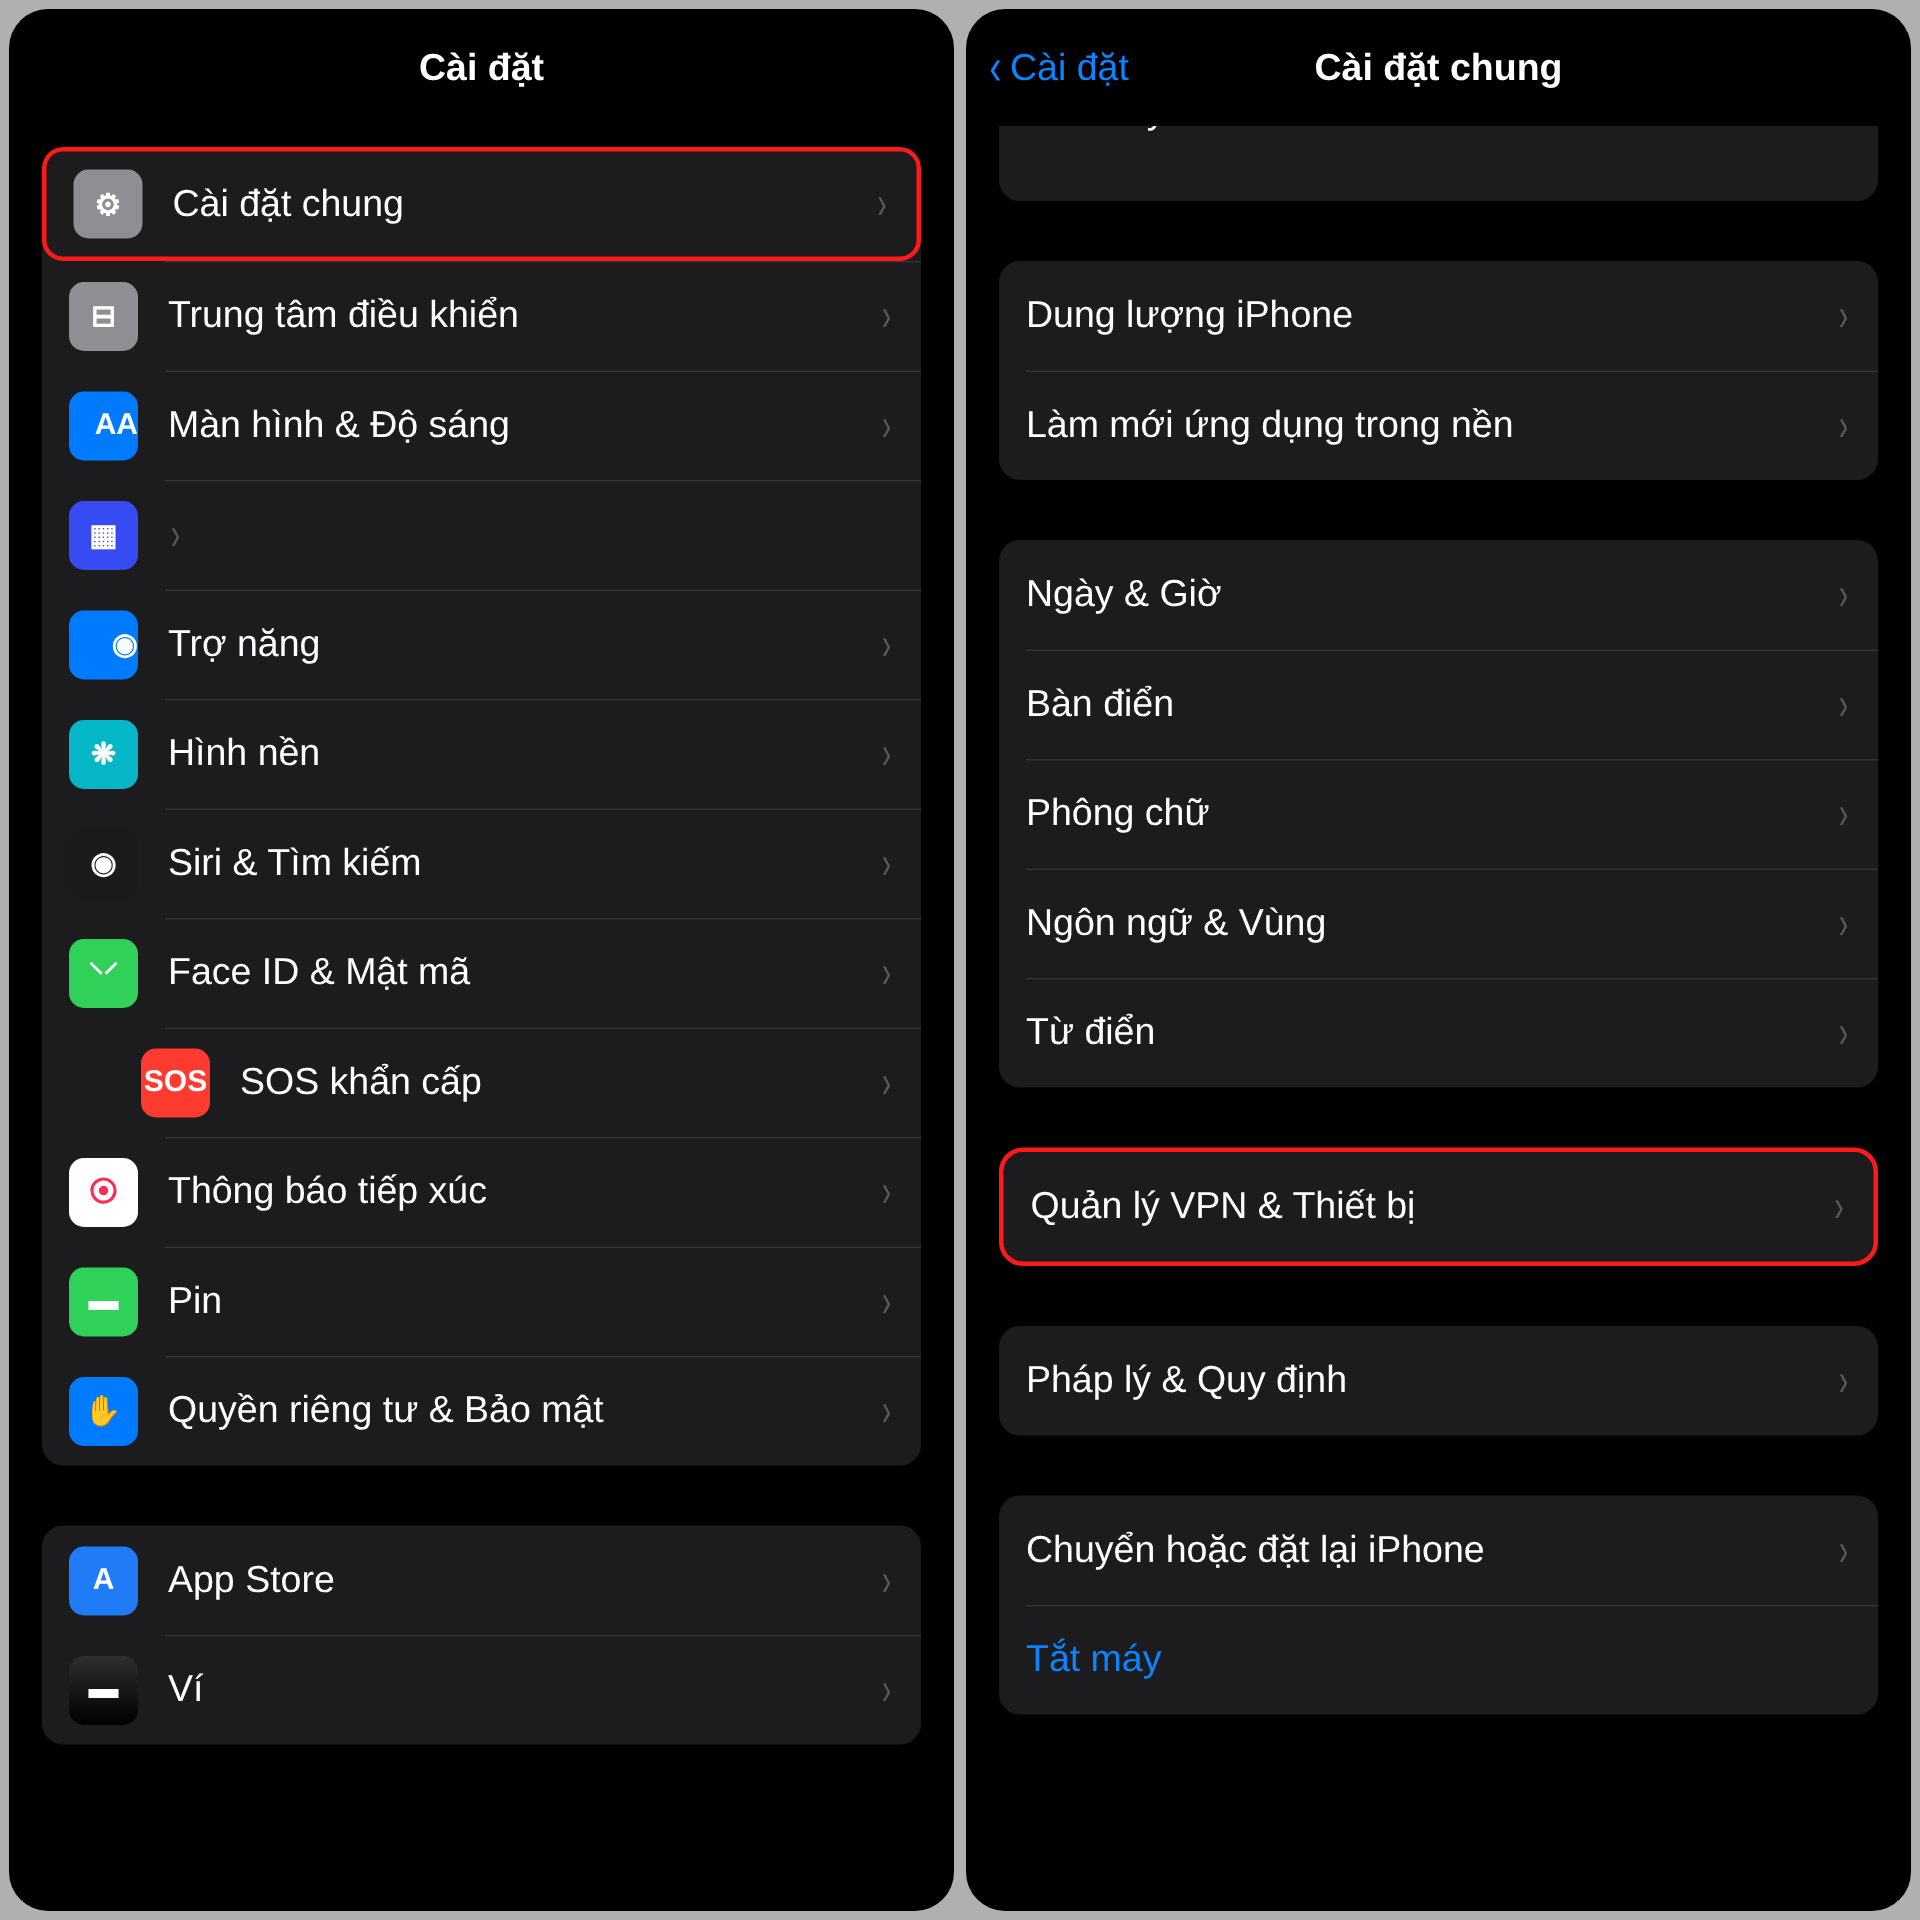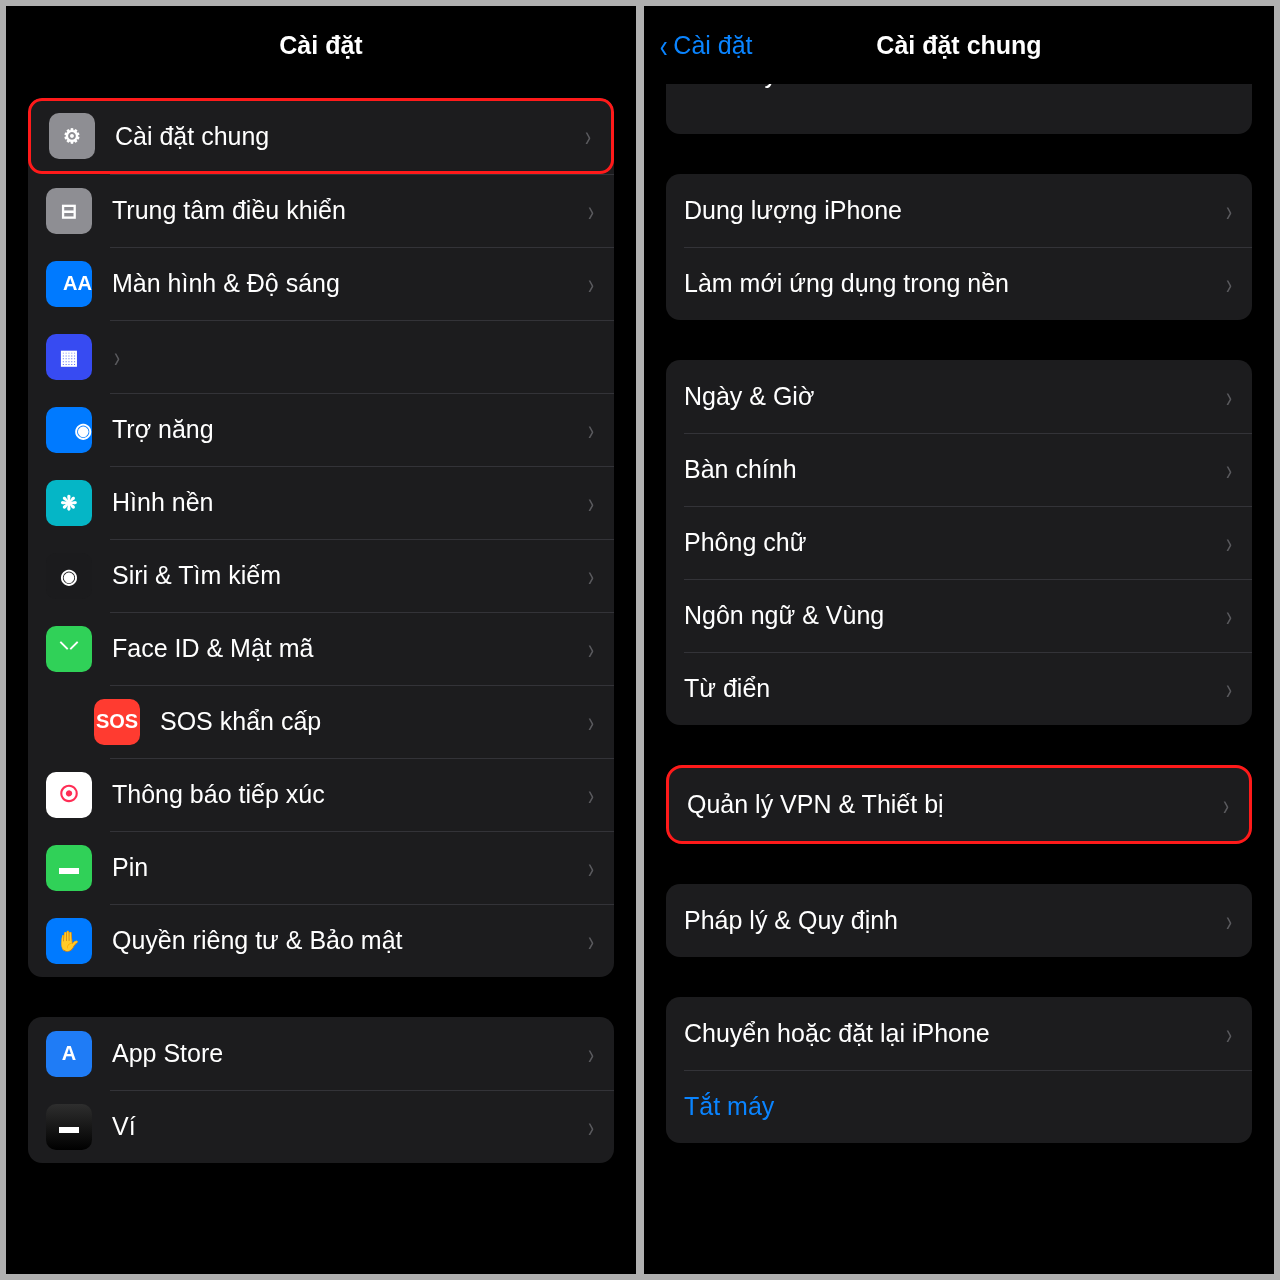--- a/index.html
+++ b/index.html
@@ -13,20 +13,21 @@
     padding: 6px;
     overflow: hidden;
   }
   .phone {
     flex: 1;
     background: #000;
     display: flex;
     flex-direction: column;
     overflow: hidden;
     position: relative;
+    border-radius: 26px;
   }
   .navbar {
     height: 78px;
     display: flex;
     align-items: center;
     justify-content: center;
     position: relative;
     color: #fff;
     font-size: 25px;
     font-weight: 600;
@@ -280,21 +281,21 @@
           <span class="label">Làm mới ứng dụng trong nền</span>
           <span class="chevron">›</span>
         </div>
       </div>
     <div id="r-g2" class="group">
         <div class="row noicon">
           <span class="label">Ngày &amp; Giờ</span>
           <span class="chevron">›</span>
         </div>
         <div class="row noicon">
-          <span class="label">Bàn chính</span>
+          <span class="label">Bàn điển</span>
           <span class="chevron">›</span>
         </div>
         <div class="row noicon">
           <span class="label">Phông chữ</span>
           <span class="chevron">›</span>
         </div>
         <div class="row noicon">
           <span class="label">Ngôn ngữ &amp; Vùng</span>
           <span class="chevron">›</span>
         </div>

